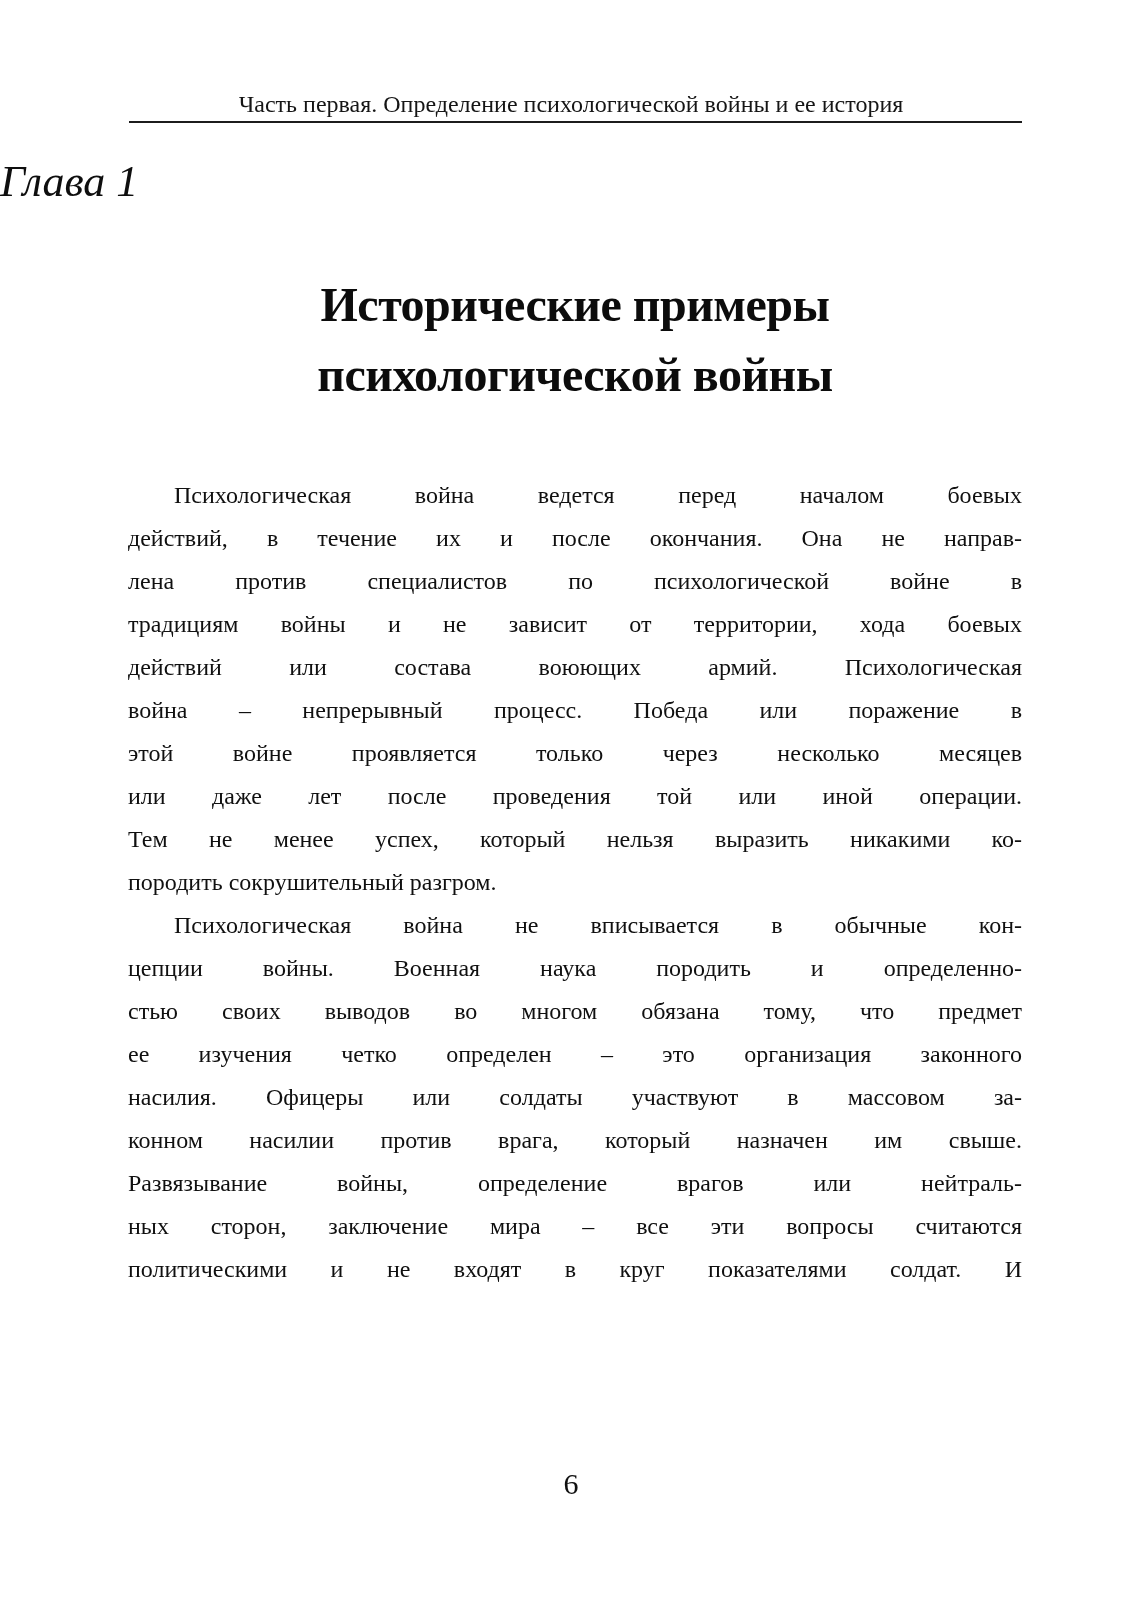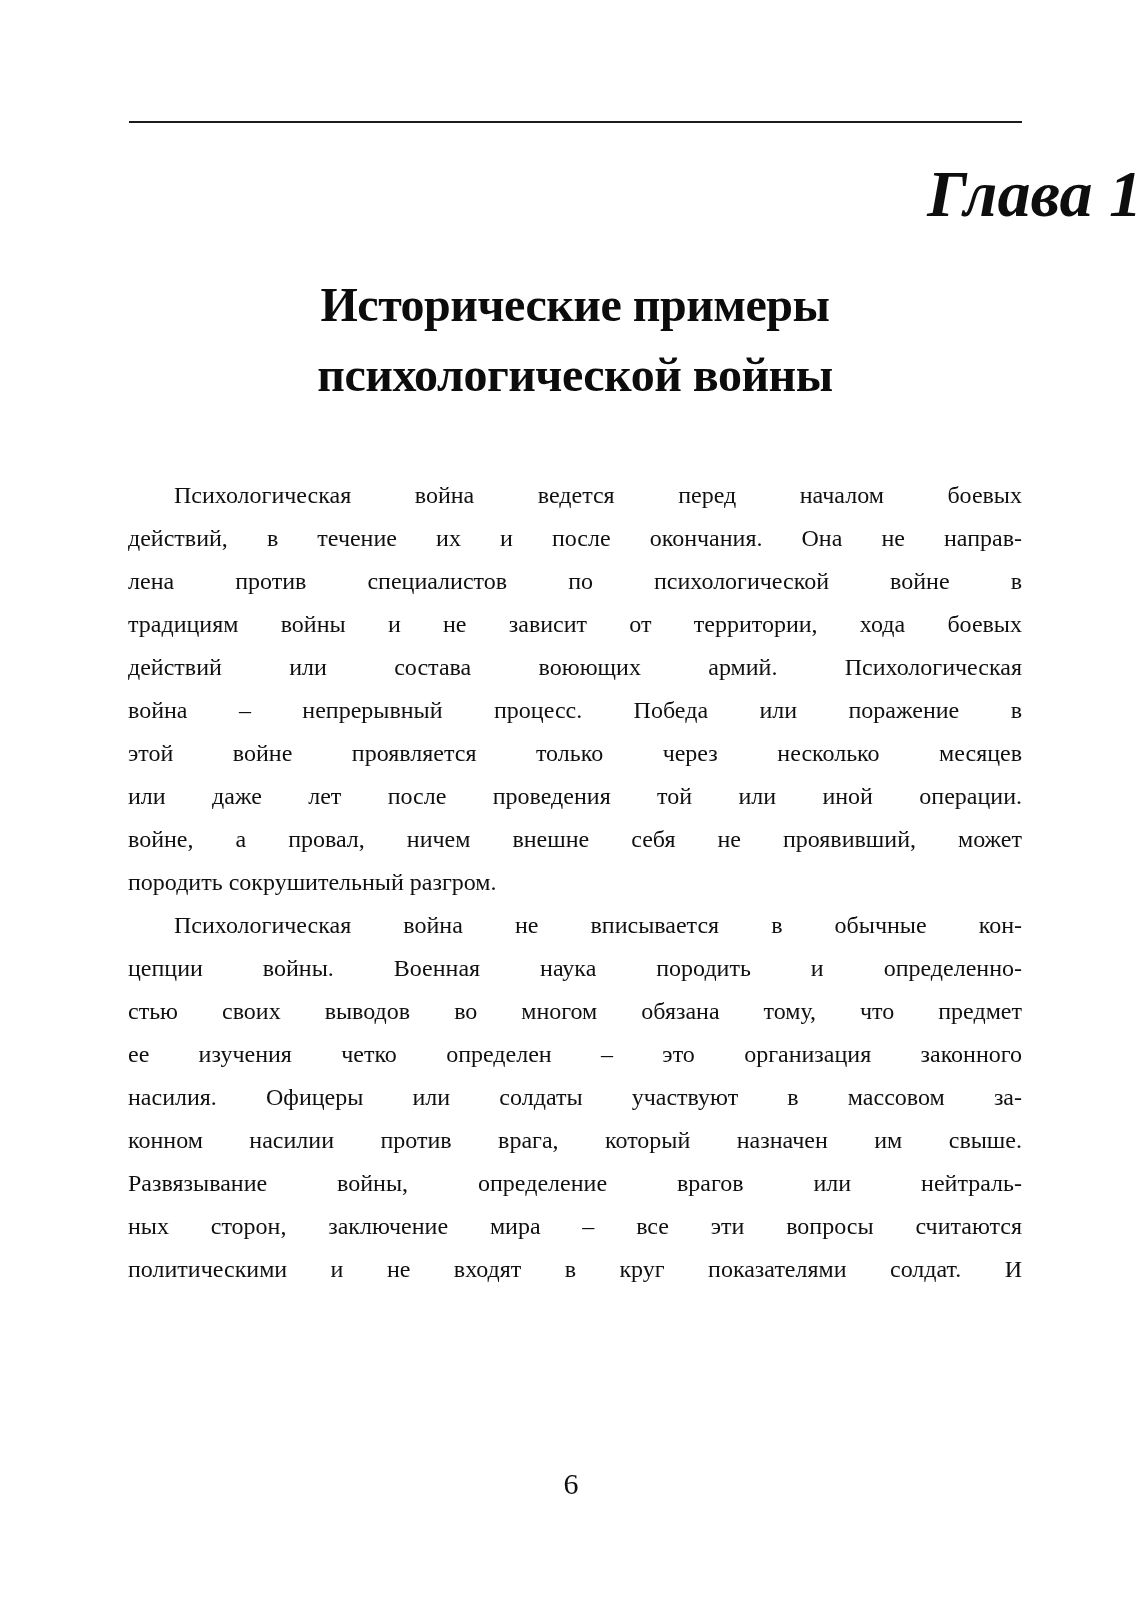--- a/index.html
+++ b/index.html
@@ -38,25 +38,25 @@
     width: 893px;
     height: 2px;
     background: #1c1c1c;
   }
   .chapter-label {
     position: absolute;
     top: 158px;
     left: 0;
     width: 100%;
     margin: 0;
-    text-align: right;
-    font-size: 66px;
+    text-align: left;
+    font-size: 44px;
     line-height: 1.1;
     font-style: italic;
-    font-weight: 700;
+    font-weight: 400;
     color: #0e0e0e;
   }
   .chapter-title {
     position: absolute;
     top: 266px;
     left: 0;
     width: 100%;
     margin: 4px;
     text-align: center;
     font-size: 48px;
@@ -91,41 +91,42 @@
     font-size: 30px;
     line-height: 43px;
     color: #101010;
   }
 </style>
 </head>
 <body>
 
 <div class="page">
 
+  <div class="running-head">Часть первая. Определение психологической войны и ее история</div>
 
   <div class="header-rule"></div>
 
   <h2 class="chapter-label">Глава 1</h2>
 
   <h1 class="chapter-title">
     <span>Исторические примеры</span><br>
     <span>психологической войны</span>
   </h1>
 
   <main class="body-text">
     <div class="paragraph">
         <div class="line first">Психологическая война ведется перед началом боевых</div>
         <div class="line">действий, в течение их и после окончания. Она не направ-</div>
         <div class="line">лена против специалистов по психологической войне в</div>
         <div class="line">традициям войны и не зависит от территории, хода боевых</div>
         <div class="line">действий или состава воюющих армий. Психологическая</div>
         <div class="line">война – непрерывный процесс. Победа или поражение в</div>
         <div class="line">этой войне проявляется только через несколько месяцев</div>
         <div class="line">или даже лет после проведения той или иной операции.</div>
-        <div class="line">войне, а провал, ничем внешне себя не проявивший, может</div>
+        <div class="line">Тем не менее успех, который нельзя выразить никакими ко-</div>
         <div class="line last-left">породить сокрушительный разгром.</div>
       </div>
     <div class="paragraph">
         <div class="line first">Психологическая война не вписывается в обычные кон-</div>
         <div class="line">цепции войны. Военная наука породить и определенно-</div>
         <div class="line">стью своих выводов во многом обязана тому, что предмет</div>
         <div class="line">ее изучения четко определен – это организация законного</div>
         <div class="line">насилия. Офицеры или солдаты участвуют в массовом за-</div>
         <div class="line">конном насилии против врага, который назначен им свыше.</div>
         <div class="line">Развязывание войны, определение врагов или нейтраль-</div>

